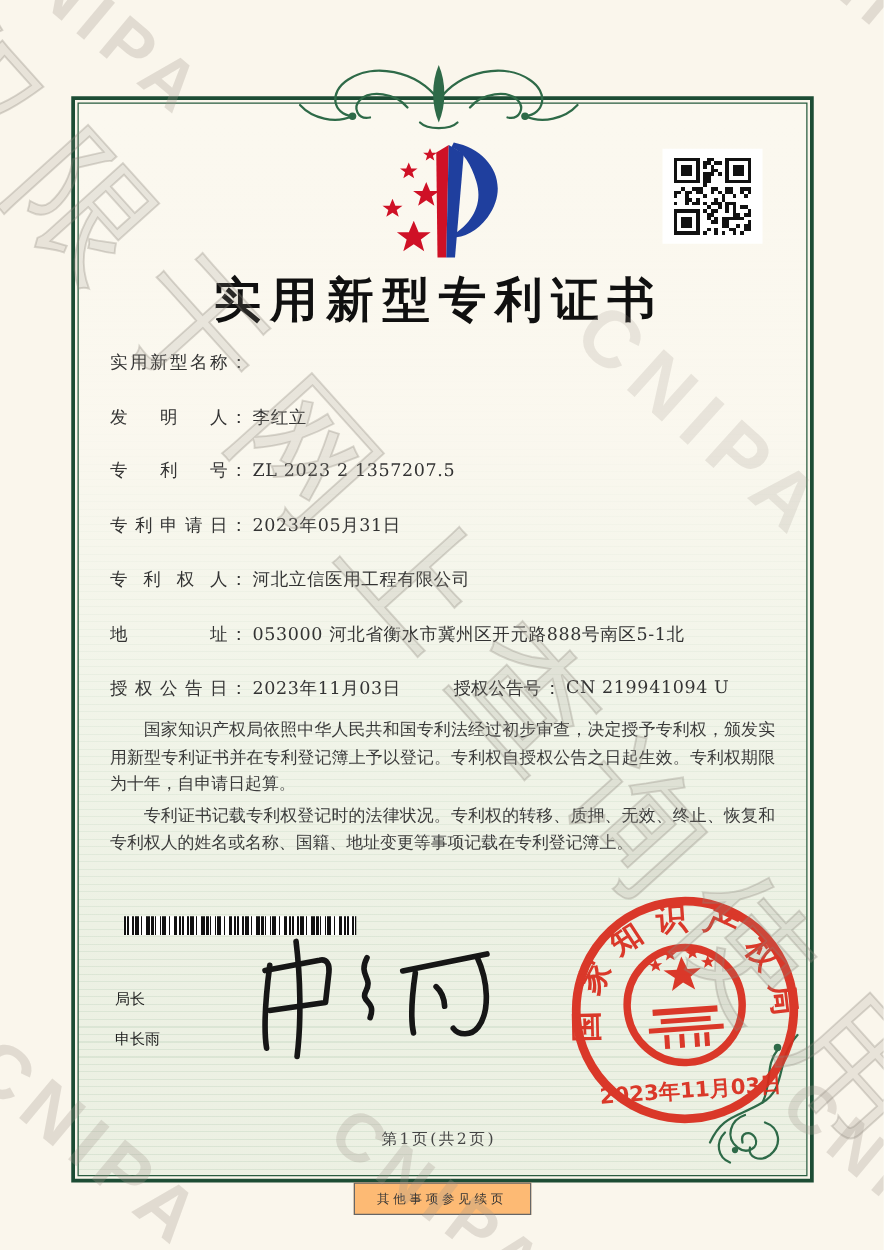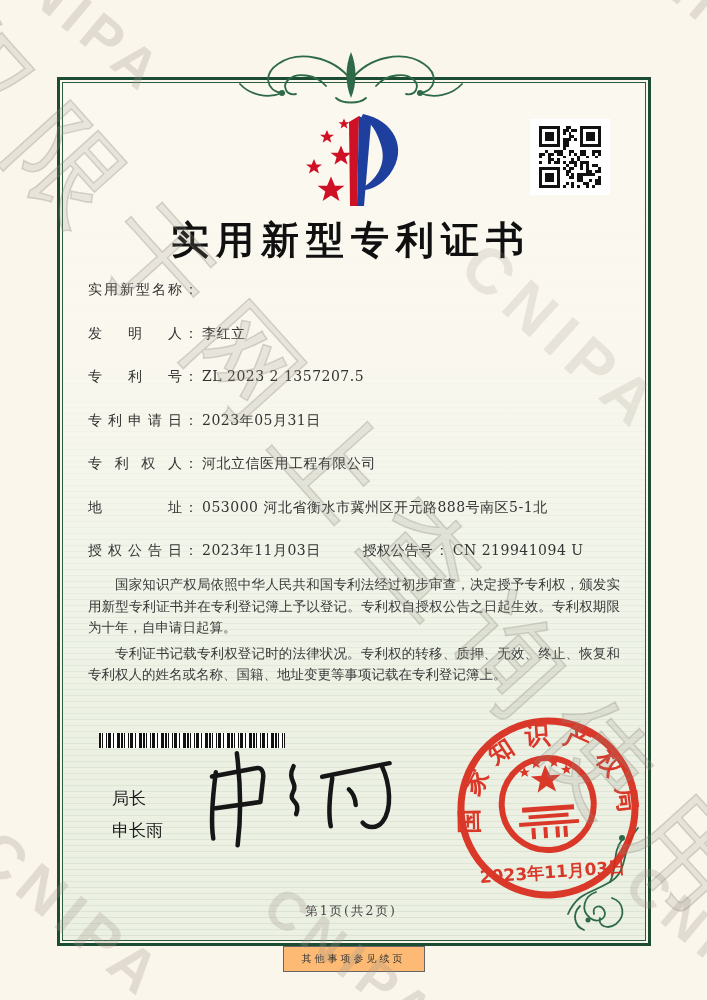--- a/index.html
+++ b/index.html
@@ -56,21 +56,21 @@
   .paras{position:absolute; left:88px; top:574px; width:532px; font-size:13.5px;
          line-height:21.5px; color:#3a3a3a; text-align:justify;}
   .paras p{margin:0 0 4px 0; text-indent:2em;}
   .barcode{position:absolute; left:99px; top:733px; width:186px; height:15px;
     background:repeating-linear-gradient(90deg,
       #111 0 2px, #fff 2px 3px, #111 3px 4px, #fff 4px 7px,
       #111 7px 8px, #fff 8px 9px, #111 9px 12px, #fff 12px 14px,
       #111 14px 15px, #fff 15px 18px, #111 18px 21px, #fff 21px 22px);
   }
   .signer{position:absolute; left:92px; top:783px; font-family:"Liberation Sans",sans-serif;
-          font-size:17px; color:#1d1d1d; line-height:32px; z-index:4;margin-left:20px;}
+          font-size:12px; color:#1d1d1d; line-height:32px; z-index:4;}
   .signature{position:absolute; left:183px; top:738px; z-index:4;}
   .seal{position:absolute; left:452px; top:712px; z-index:4; opacity:0.93;}
   .page-num{position:absolute; left:57px; top:903px; width:588px; text-align:center;
             font-size:12.5px; color:#444; letter-spacing:2px;}
   .foot-note-wrap{position:absolute; left:0; top:946px; width:707px; text-align:center;}
   .foot-note{display:inline-block; border:1px solid #666; background:#fdba74;
              padding:5px 18px; font-size:10px; color:#333; letter-spacing:3px;}
 </style>
 </head>
 <body>

